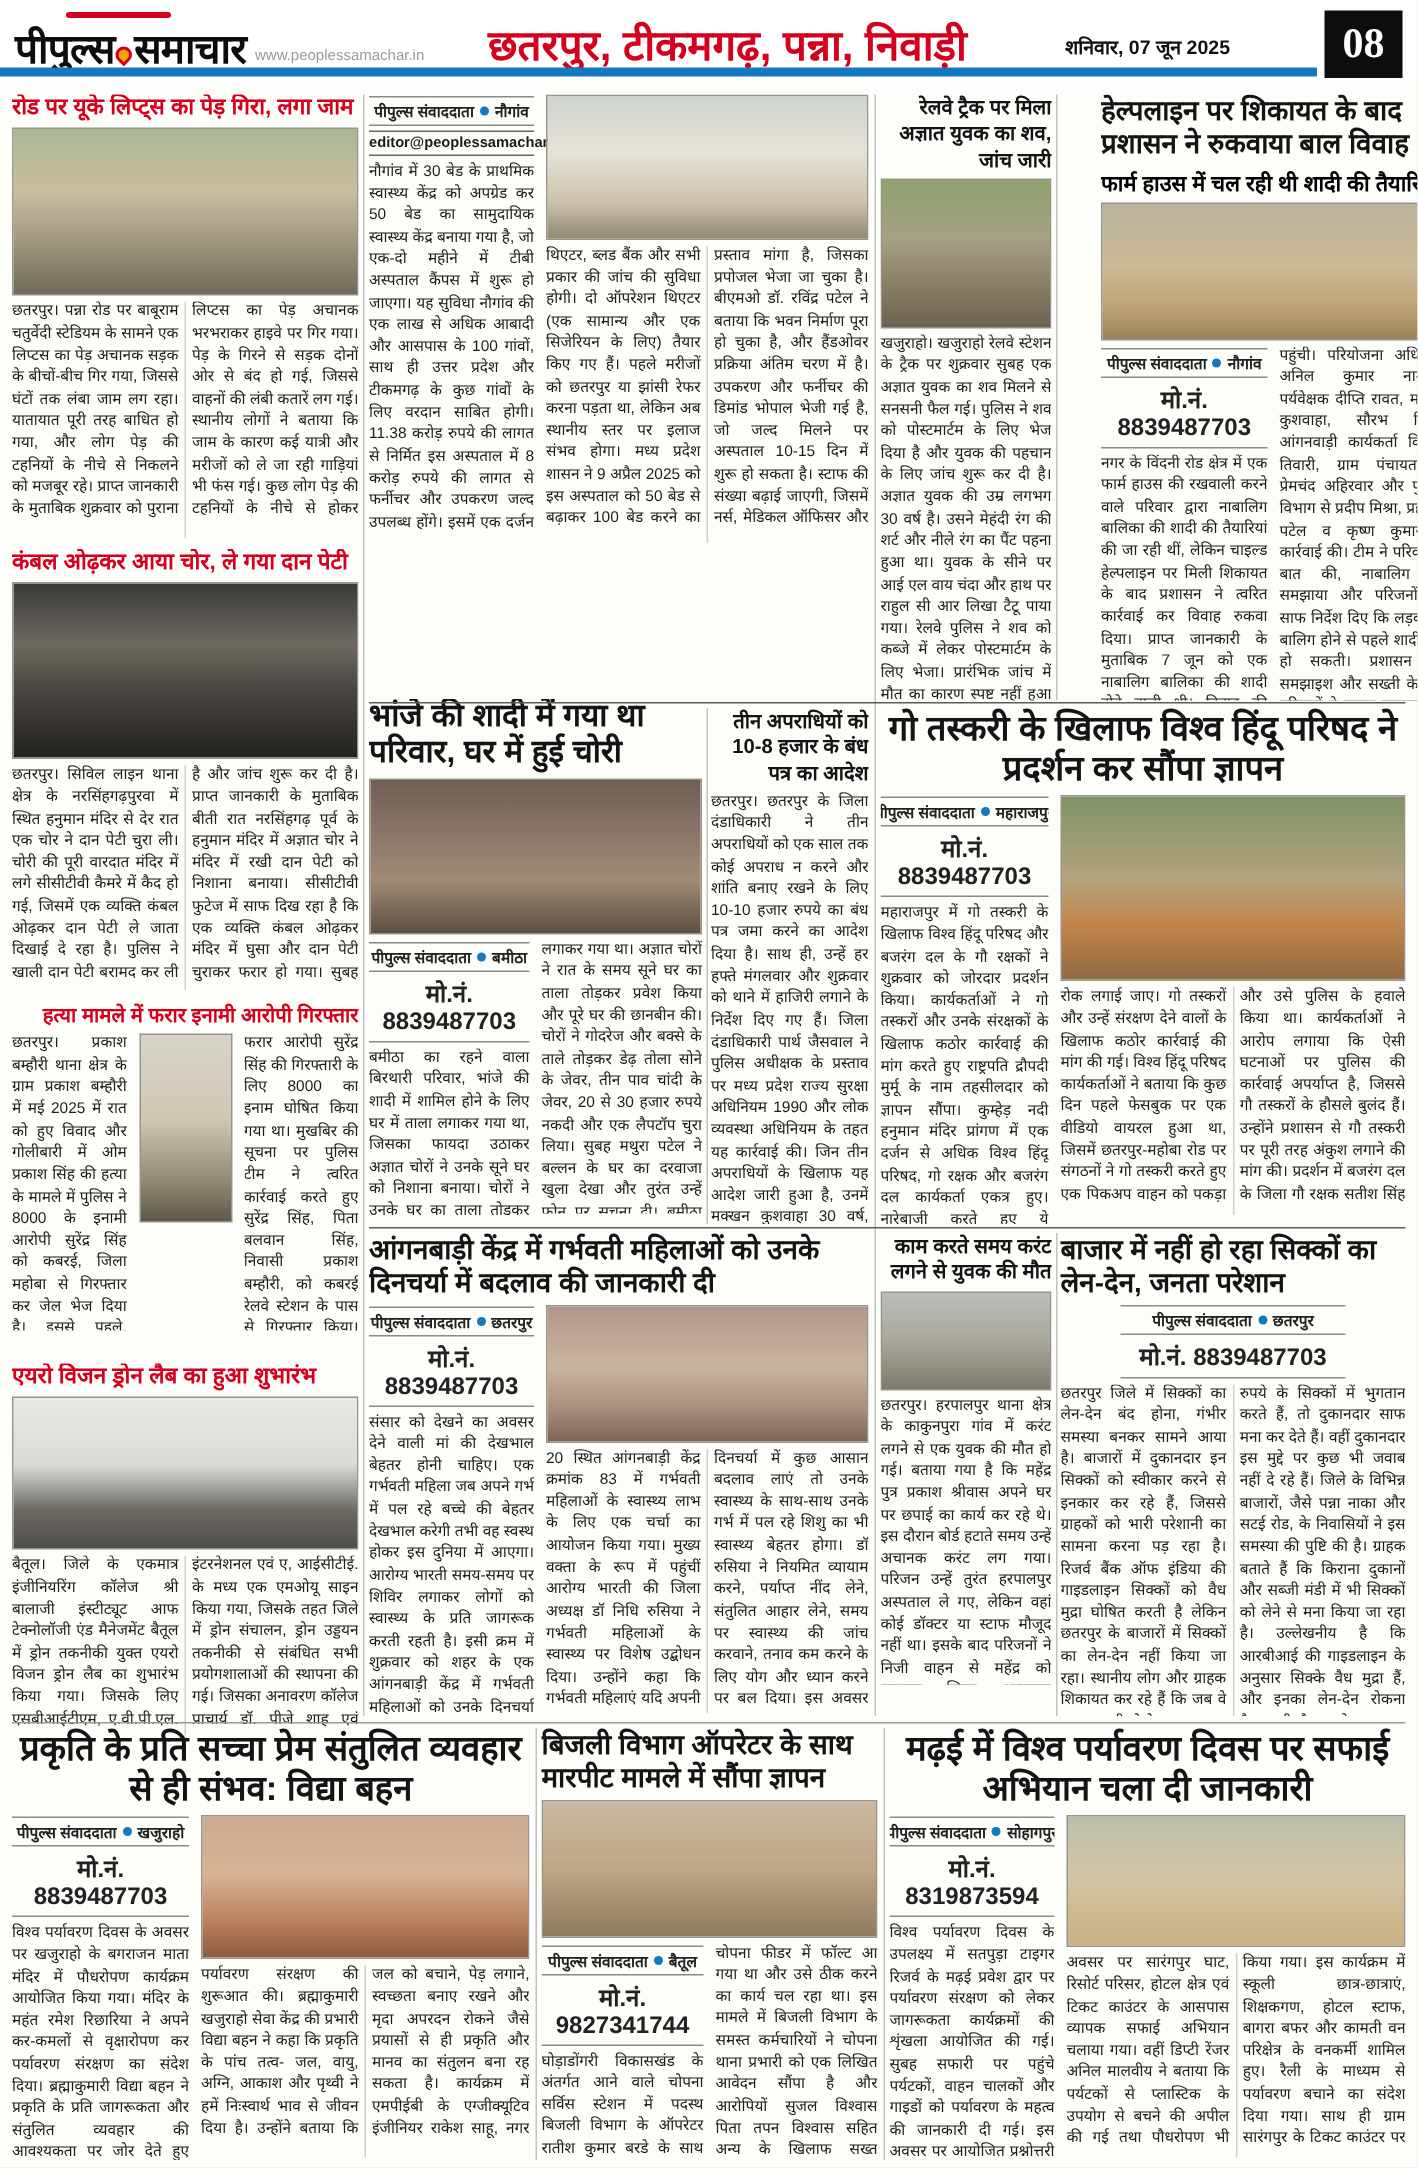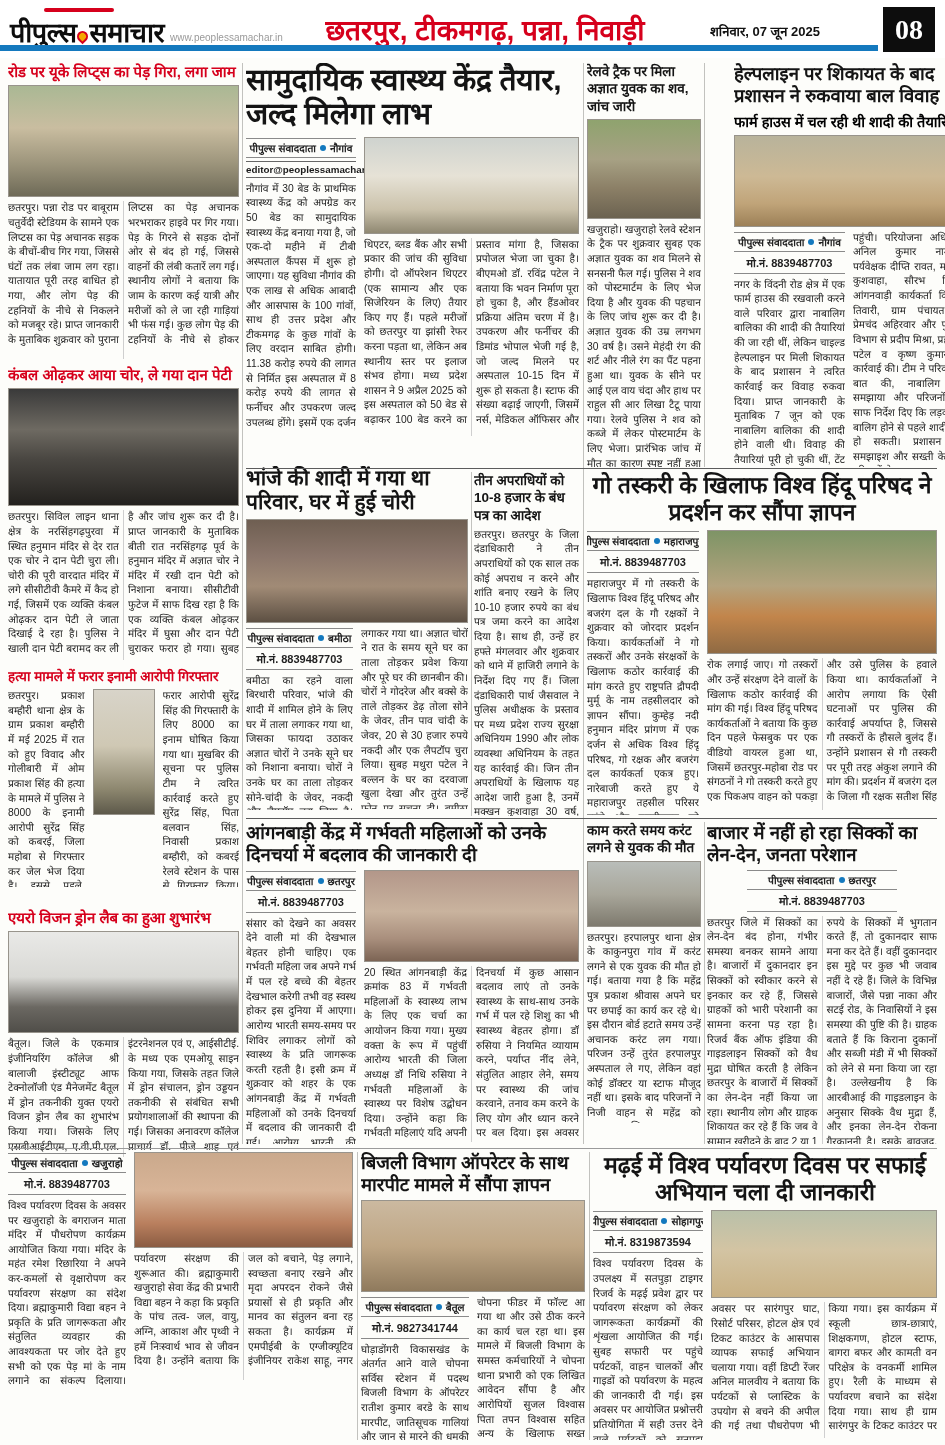--- a/index.html
+++ b/index.html
@@ -20,34 +20,34 @@
     font-size:28px; font-weight:800; color:#d6001c; }
   #issue-date { position:absolute; right:125px; top:22px; font-size:13px; font-weight:700; color:#111; }
   #page-num { position:absolute; right:10px; top:7px; width:52px; height:45px; background:#0d0d0d; color:#fff;
     font-family:"Liberation Serif","DejaVu Serif",serif; font-size:28px; font-weight:700; text-align:center; line-height:45px; }
   #blue-bar { position:absolute; left:0; top:45px; width:878px; height:6px; background:#1479be; }
   
   .art { position:absolute; overflow:hidden; }
   .hl { font-weight:800; color:#141414; }
   .red { color:#d6001c; }
   .hl-s  { font-size:15px;   line-height:1.22; margin-bottom:4px; }
-  .hl-s2 { font-size:13.5px; line-height:1.28; margin-bottom:4px; }
+  .hl-s2 { font-size:13.5px; line-height:1.28; margin-bottom:4px;text-align:right; }
   .hl-m  { font-size:18.5px; line-height:1.18; margin-bottom:4px; }
   .hl-l  { font-size:21px;   line-height:1.16; margin-bottom:4px; }
   .hl-xl { font-size:30px;   line-height:1.13; letter-spacing:-0.3px; margin-bottom:6px; }
   .hl-b  { font-size:23px;   line-height:1.16; margin-bottom:5px;text-align:center; }
   .subhead { font-size:14.5px; font-weight:800; color:#000000; margin-bottom:4px; }
   .kicker { font-size:16.5px; font-weight:800; color:#111; border-bottom:2px solid #1a1a1a; padding-bottom:3px; margin-bottom:5px; }
   .bt { font-size:10.3px; line-height:1.42; text-align:justify; color:#1c1c1c; overflow:hidden; }
   .c2 { column-count:2; column-gap:9px; column-rule:1px solid #cfcfcf; }
   .row { display:flex; gap:8px; }
   .by { display:flex; align-items:center; justify-content:center; gap:4px; font-size:10.3px; font-weight:700; color:#222;
         border-top:1px solid #8a8a8a; border-bottom:1px solid #8a8a8a; padding:2px 0; margin:1px 0 2px 0; white-space:nowrap; overflow:hidden;}
   .dot { flex:none; width:6px; height:6px; border-radius:50%; background:#1479be; }
-  .phn { font-size:11px; font-weight:700; text-align:center; color:#222; border-bottom:1px solid #8a8a8a; padding:1px 0 3px 0; margin-bottom:4px; }
+  .phn { font-size:16px; font-weight:700; text-align:center; color:#222; border-bottom:1px solid #8a8a8a; padding:1px 0 3px 0; margin-bottom:4px; }
   .email { font-size:9.8px; font-weight:700; text-align:center; border-top:1px solid #666; border-bottom:1px solid #666; padding:2px 0; margin:3px 0 4px 0; }
   .pic { width:100%; border:1px solid #98948c; margin-bottom:4px; }
   
   .pic-street  { height:112px; background:linear-gradient(180deg,#aab894 0%,#c9bda0 38%,#9d957c 70%,#6e6a57 100%); }
   .pic-cctv    { height:118px; background:linear-gradient(180deg,#3a3a3a 0%,#6e6a62 35%,#4a4742 60%,#23211e 100%); }
   .pic-arrest  { height:126px; background:linear-gradient(180deg,#d8d4c9 0%,#cfc8b4 45%,#8d876f 80%,#5d594a 100%); }
   .pic-lab     { height:102px; background:linear-gradient(180deg,#e9e9e7 0%,#d9d9d5 45%,#6b6862 75%,#504e49 100%); }
   .pic-hosp    { height:97px;  background:linear-gradient(180deg,#cfd3cf 0%,#e6e2d6 40%,#cbc2ab 75%,#8f8872 100%); }
   .pic-track   { height:100px; background:linear-gradient(180deg,#8fa36e 0%,#a7a184 40%,#8b7f66 70%,#6b6250 100%); }
   .pic-chairs  { height:92px;  background:linear-gradient(180deg,#b8b39b 0%,#cdb995 45%,#c0a479 75%,#9c8057 100%); }
@@ -99,21 +99,20 @@
     </div>
   </article>
 
   <article class="art" style="left:8px;top:897px;width:231px;height:251px;margin-top:12px;">
     <h2 class="hl hl-s red">एयरो विजन ड्रोन लैब का हुआ शुभारंभ</h2>
     <div class="pic pic-lab"></div>
     <div class="bt c2" style="height:120px;">बैतूल। जिले के एकमात्र इंजीनियरिंग कॉलेज श्री बालाजी इंस्टीट्यूट आफ टेक्नोलॉजी एंड मैनेजमेंट बैतूल में ड्रोन तकनीकी युक्त एयरो विजन ड्रोन लैब का शुभारंभ किया गया। जिसके लिए एसबीआईटीएम, ए.वी.पी.एल. इंटरनेशनल एवं ए, आईसीटीई. के मध्य एक एमओयू साइन किया गया, जिसके तहत जिले में ड्रोन संचालन, ड्रोन उड्डयन तकनीकी से संबंधित सभी प्रयोगशालाओं की स्थापना की गई। जिसका अनावरण कॉलेज प्राचार्य डॉ. पीजे शाह एवं महाविद्यालय प्रबंधन समिति से प्रो. ए.जे. ठाकुर, एसपीओसी प्रो. भावेश खासदेव, एवीपीएल के प्रोग्राम कोऑर्डिनेटर शशांक खरे एवं ट्रेनर्स की उपस्थिति में किया गया। इन लैब में सभी इच्छुक एवं पात्र प्रशिक्षणार्थियों को निःशुल्क प्रशिक्षण दिया जाएगा।</div>
   </article>
 
   <article class="art" style="left:246px;top:63px;width:333px;height:402px;">
-    <h1 class="hl hl-xl">सामुदायिक स्वास्थ्य केंद्र तैयार, जल्द मिलेगा लाभ</h1>
     <div class="row">
       <div style="width:110px;flex:none;">
         <div class="by">
           <span>पीपुल्स संवाददाता</span>
           <span class="dot"></span>
           <span>नौगांव</span>
         </div>
         <div class="email">editor@peoplessamachar.co.in</div>
         <div class="bt" style="height:248px;">नौगांव में 30 बेड के प्राथमिक स्वास्थ्य केंद्र को अपग्रेड कर 50 बेड का सामुदायिक स्वास्थ्य केंद्र बनाया गया है, जो एक-दो महीने में टीबी अस्पताल कैंपस में शुरू हो जाएगा। यह सुविधा नौगांव की एक लाख से अधिक आबादी और आसपास के 100 गांवों, साथ ही उत्तर प्रदेश और टीकमगढ़ के कुछ गांवों के लिए वरदान साबित होगी। 11.38 करोड़ रुपये की लागत से निर्मित इस अस्पताल में 8 करोड़ रुपये की लागत से फर्नीचर और उपकरण जल्द उपलब्ध होंगे। इसमें एक दर्जन से अधिक डॉक्टर, जिसमें सर्जन, गायनी, एनेस्थीसिया, पीडियाट्रिक्स और नेत्र रोग विशेषज्ञ शामिल होंगे, सेवाएं देंगे। मॉड्यूलर ऑपरेशन</div>
       </div>
@@ -221,20 +220,21 @@
         <span>पीपुल्स संवाददाता</span>
         <span class="dot"></span>
         <span>छतरपुर</span>
       </div>
       <div class="phn">मो.नं. 8839487703</div>
     </div>
     <div class="bt c2" style="height:238px;">छतरपुर जिले में सिक्कों का लेन-देन बंद होना, गंभीर समस्या बनकर सामने आया है। बाजारों में दुकानदार इन सिक्कों को स्वीकार करने से इनकार कर रहे हैं, जिससे ग्राहकों को भारी परेशानी का सामना करना पड़ रहा है। रिजर्व बैंक ऑफ इंडिया की गाइडलाइन सिक्कों को वैध मुद्रा घोषित करती है लेकिन छतरपुर के बाजारों में सिक्कों का लेन-देन नहीं किया जा रहा। स्थानीय लोग और ग्राहक शिकायत कर रहे हैं कि जब वे सामान खरीदने के बाद 2 या 1 रुपये के सिक्कों में भुगतान करते हैं, तो दुकानदार साफ मना कर देते हैं। वहीं दुकानदार इस मुद्दे पर कुछ भी जवाब नहीं दे रहे हैं। जिले के विभिन्न बाजारों, जैसे पन्ना नाका और सटई रोड, के निवासियों ने इस समस्या की पुष्टि की है। ग्राहक बताते हैं कि किराना दुकानों और सब्जी मंडी में भी सिक्कों को लेने से मना किया जा रहा है। उल्लेखनीय है कि आरबीआई की गाइडलाइन के अनुसार सिक्के वैध मुद्रा हैं, और इनका लेन-देन रोकना गैरकानूनी है। इसके बावजूद, छतरपुर में बैंकों की उदासीनता और दुकानदारों की मनमानी ने इस समस्या को जटिल बना दिया है। स्थानीय व्यापारी संघ के एक सदस्य ने बताया कि बैंकों में सिक्कों को जमा करने की प्रक्रिया जटिल है, और कर्मचारी छोटी राशि के सिक्कों को गिनने से बचते हैं। जिला प्रशासन से मांग की जा रही है कि वह बैंकों को सिक्के जमा करने के लिए स्पष्ट निर्देश दे और दुकानदारों के बीच जागरूकता अभियान चलाए।</div>
   </article>
 
   <article class="art" style="left:8px;top:1152px;width:345px;height:288px;">
+    <h2 class="hl hl-b">प्रकृति के प्रति सच्चा प्रेम संतुलित व्यवहार से ही संभव: विद्या बहन</h2>
     <div class="row">
       <div style="width:118px;flex:none;">
         <div class="by">
           <span>पीपुल्स संवाददाता</span>
           <span class="dot"></span>
           <span>खजुराहो</span>
         </div>
         <div class="phn">मो.नं. 8839487703</div>
         <div class="bt" style="height:186px;">विश्व पर्यावरण दिवस के अवसर पर खजुराहो के बगराजन माता मंदिर में पौधरोपण कार्यक्रम आयोजित किया गया। मंदिर के महंत रमेश रिछारिया ने अपने कर-कमलों से वृक्षारोपण कर पर्यावरण संरक्षण का संदेश दिया। ब्रह्माकुमारी विद्या बहन ने प्रकृति के प्रति जागरूकता और संतुलित व्यवहार की आवश्यकता पर जोर देते हुए सभी को एक पेड़ मां के नाम लगाने का संकल्प दिलाया। बगराजन माता मंदिर में आयोजित इस कार्यक्रम में मंदिर के महंत रमेश रिछारिया ने पौधरोपण कर</div>
       </div>

